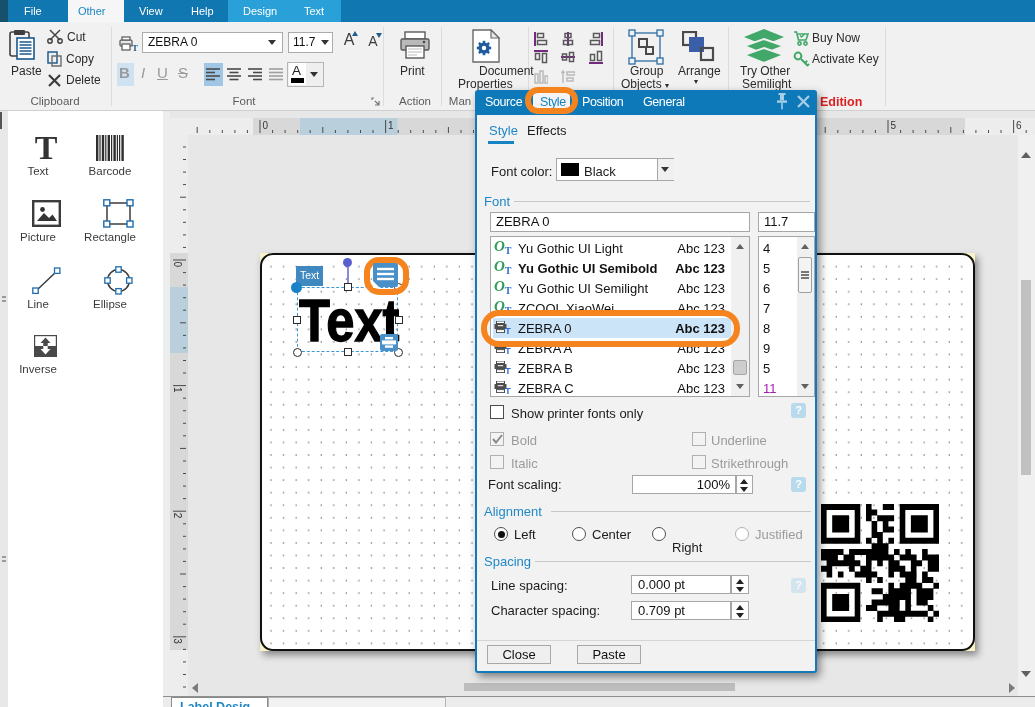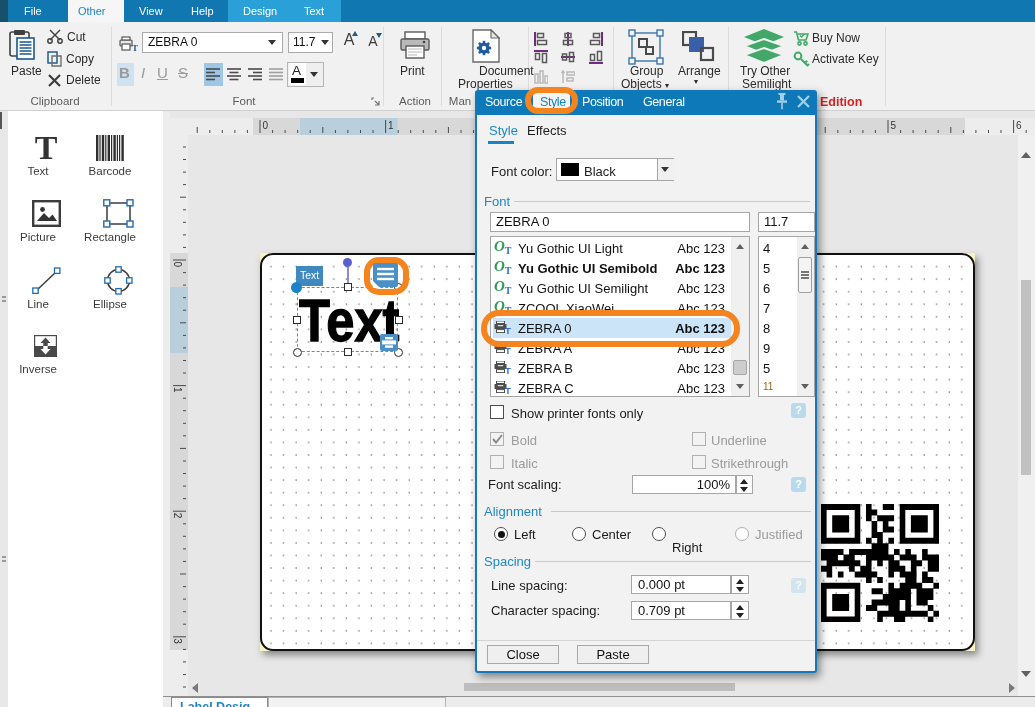--- a/index.html
+++ b/index.html
@@ -37,21 +37,21 @@
 .orangering{position:absolute;border:6px solid #f5831e;border-radius:16px}
 .dlabel{position:absolute;font-size:13px;color:#1b1b1b}
 .dlabel-g{position:absolute;font-size:13px;color:#9b9b9b}
 .bluehead{position:absolute;font-size:13px;color:#1e88c7}
 .hline{position:absolute;height:1px;background:#c8c8c8}
 .input{position:absolute;background:#fff;border:1px solid #a6a6a6;font-size:13px;color:#111}
 .cb{position:absolute;width:14px;height:14px;background:#fff;border:1px solid #4d4d4d}
 .cbg{position:absolute;width:14px;height:14px;background:#f3f3f3;border:1px solid #b0b0b0}
 .radio{position:absolute;width:14px;height:14px;background:#fff;border:1px solid #4d4d4d;border-radius:50%}
 .qicon{position:absolute;width:15px;height:15px;background:#b9d9ec;border-radius:3px;color:#fff;font-size:11px;font-weight:bold;text-align:center;line-height:15px}
-.btn{position:absolute;width:72px;height:19px;background:#efefef;border:1px solid #a8a8a8;font-size:13px;color:#111;text-align:center;line-height:17px}
+.btn{position:absolute;width:64px;height:19px;background:#efefef;border:1px solid #a8a8a8;font-size:13px;color:#111;text-align:center;line-height:17px}
 
 .arrow{position:absolute;width:0;height:0}
 
 .handle-sq{position:absolute;width:8px;height:8px;background:#fff;border:1px solid #2b2b2b}
 .handle-ci{position:absolute;width:9px;height:9px;background:#fff;border:1px solid #2b2b2b;border-radius:50%}
 </style></head>
 <body>
 
 <div class="abs" id="menubar"></div>
 <div class="abs" id="menunub"></div>
@@ -697,21 +697,21 @@
 
 <div class="abs" style="left:758px;top:236px;width:57px;height:161px;background:#fff;border:1px solid #a6a6a6"></div>
 <div id="sizerows">
       <div class="abs" style="left:763px;top:241px;font-size:13px;color:#111">4</div>
       <div class="abs" style="left:763px;top:261px;font-size:13px;color:#111">5</div>
       <div class="abs" style="left:763px;top:281px;font-size:13px;color:#111">6</div>
       <div class="abs" style="left:763px;top:301px;font-size:13px;color:#111">7</div>
       <div class="abs" style="left:763px;top:321px;font-size:13px;color:#111">8</div>
       <div class="abs" style="left:763px;top:341px;font-size:13px;color:#111">9</div>
       <div class="abs" style="left:763px;top:361px;font-size:13px;color:#111">5</div>
-      <div class="abs" style="left:763px;top:381px;font-size:10px;color:#a16207">11</div>
+      <div class="abs" style="left:763px;top:381px;font-size:13px;color:#a21caf">11</div>
     </div>
 <div class="abs" style="left:797px;top:237px;width:17px;height:159px;background:#f0f0f0"></div>
 <div class="arrow" style="left:801px;top:244px;border-left:4px solid transparent;border-right:4px solid transparent;border-bottom:5px solid #606060"></div>
 <div class="abs" style="left:798px;top:257px;width:14px;height:36px;background:#f4f4f4;border:1px solid #a0a0a0;border-radius:2px"></div>
 <div class="abs" style="left:801px;top:271px;width:8px;height:1.5px;background:#777"></div>
 <div class="abs" style="left:801px;top:274px;width:8px;height:1.5px;background:#777"></div>
 <div class="abs" style="left:801px;top:277px;width:8px;height:1.5px;background:#777"></div>
 <div class="arrow" style="left:801px;top:384px;border-left:4px solid transparent;border-right:4px solid transparent;border-top:5px solid #606060"></div>
 
 <div class="cb abs" style="left:490px;top:405px"></div>

